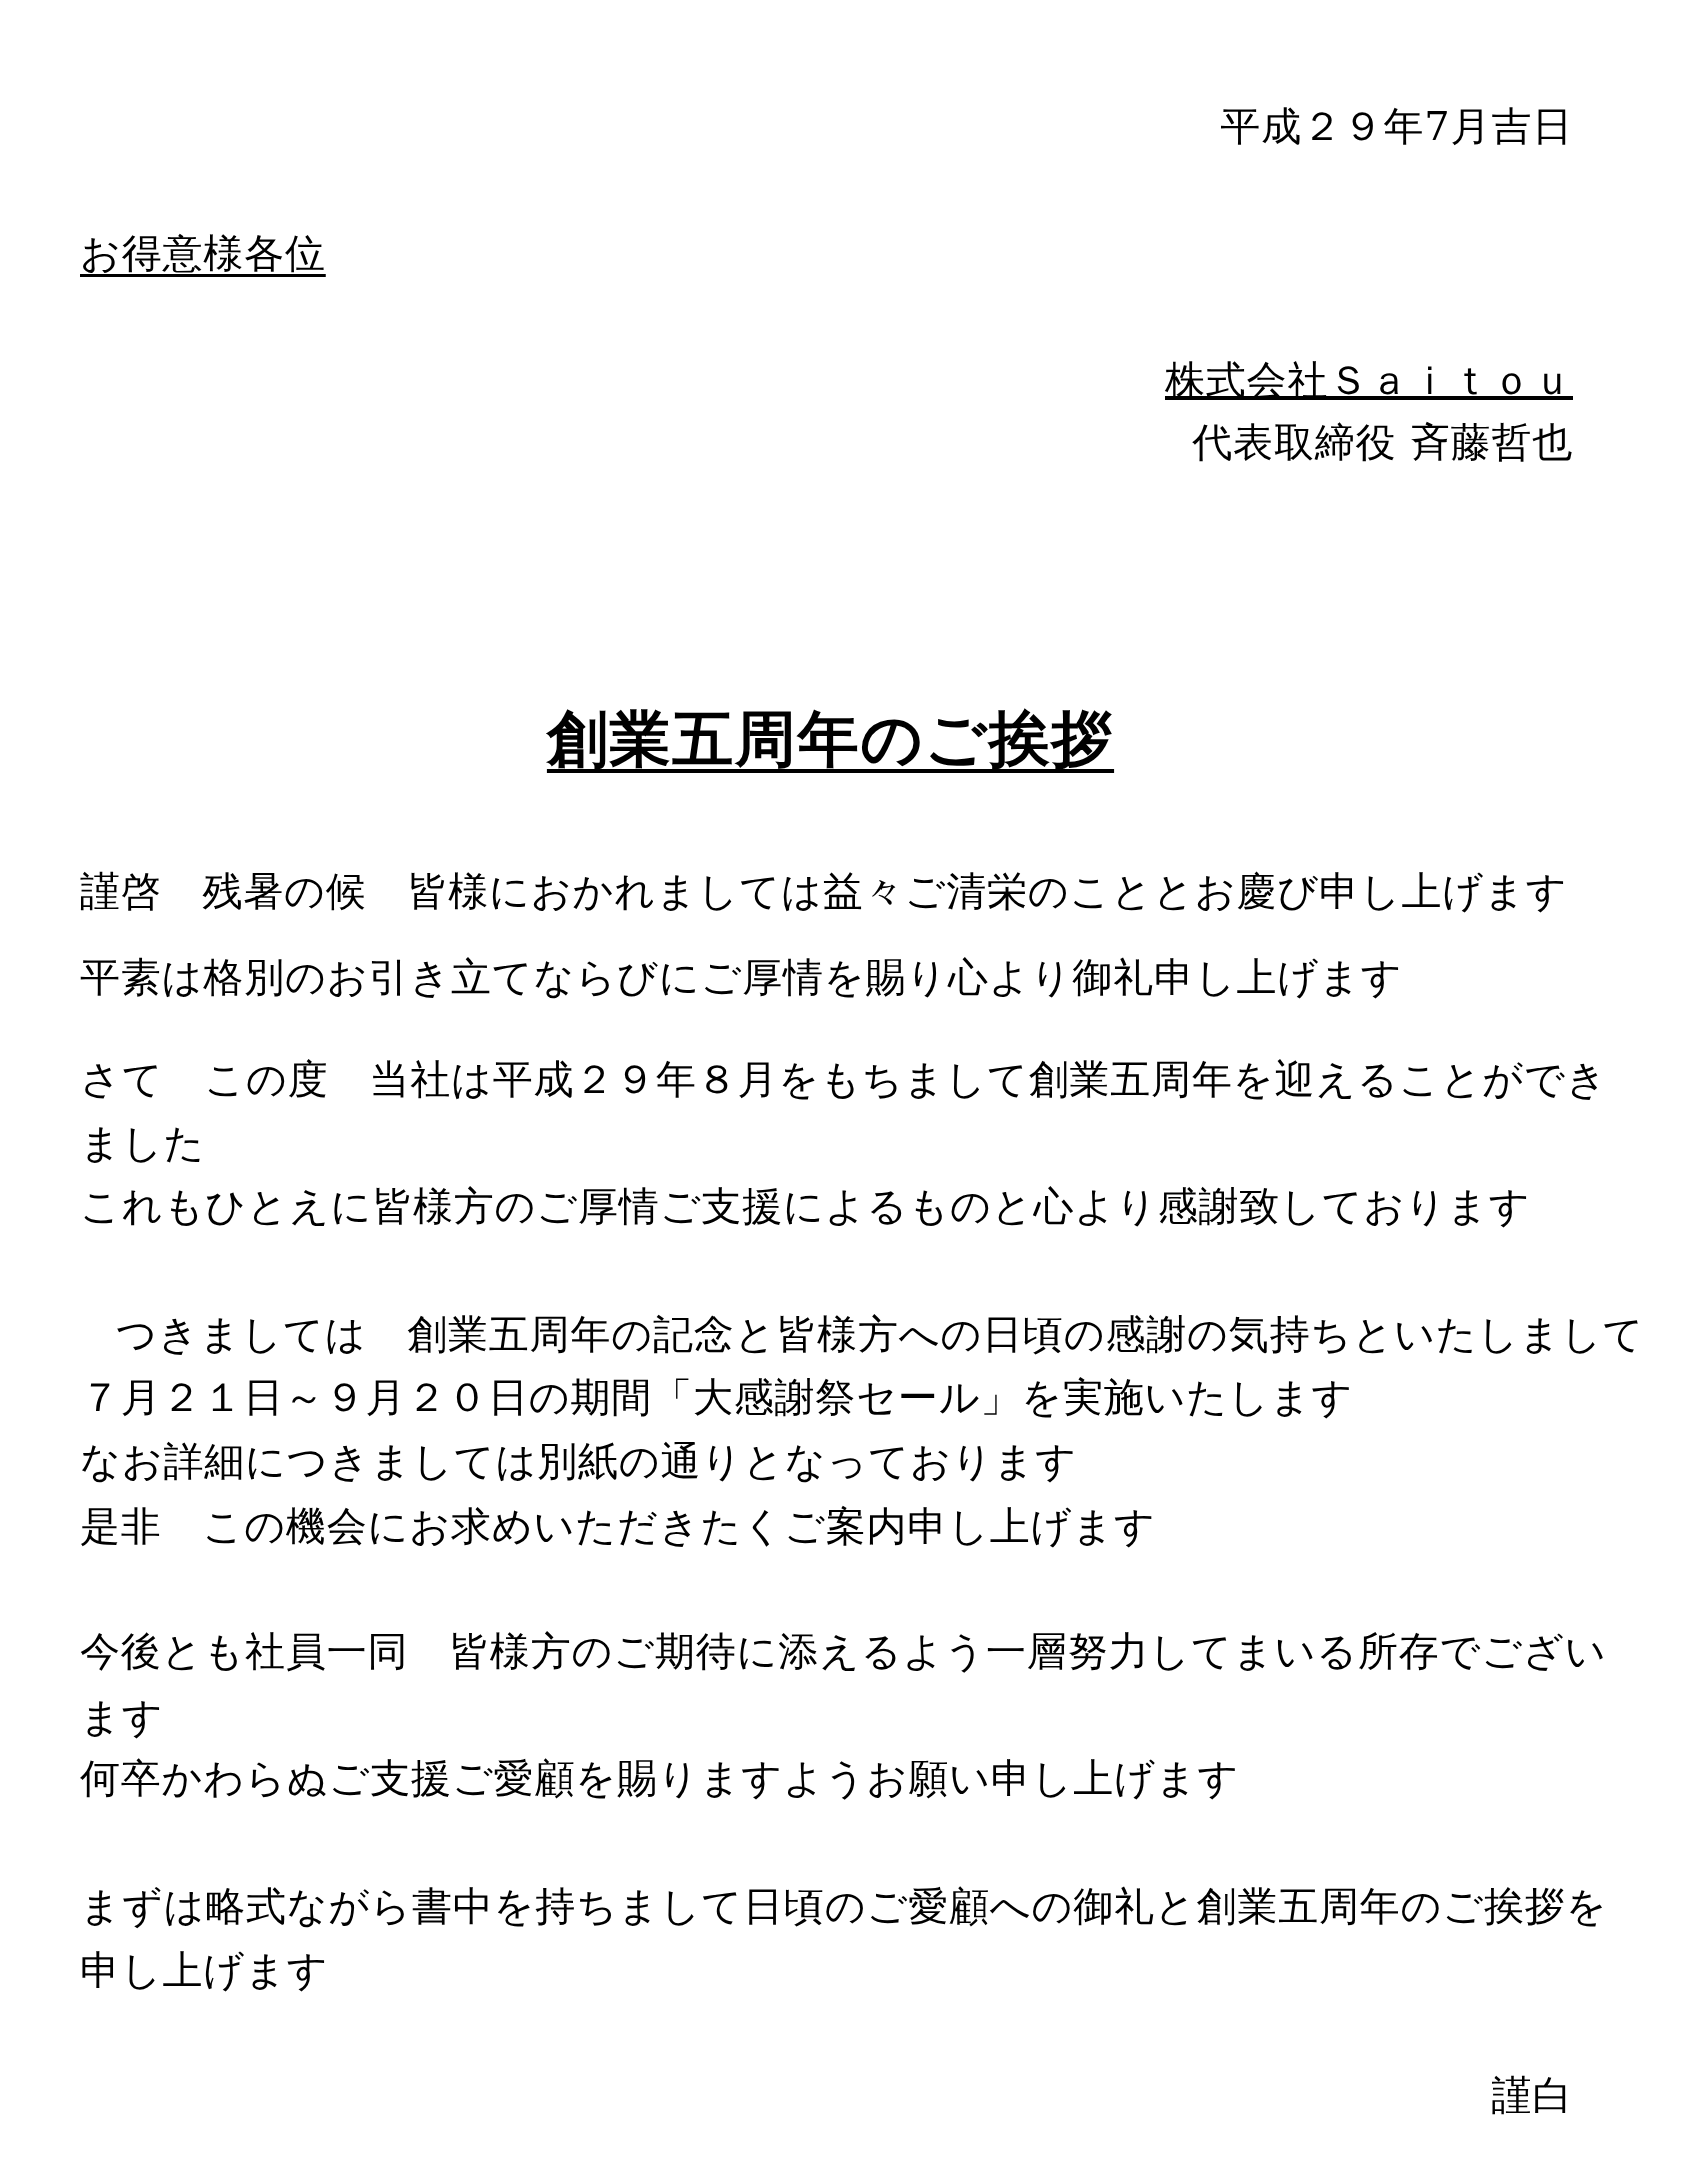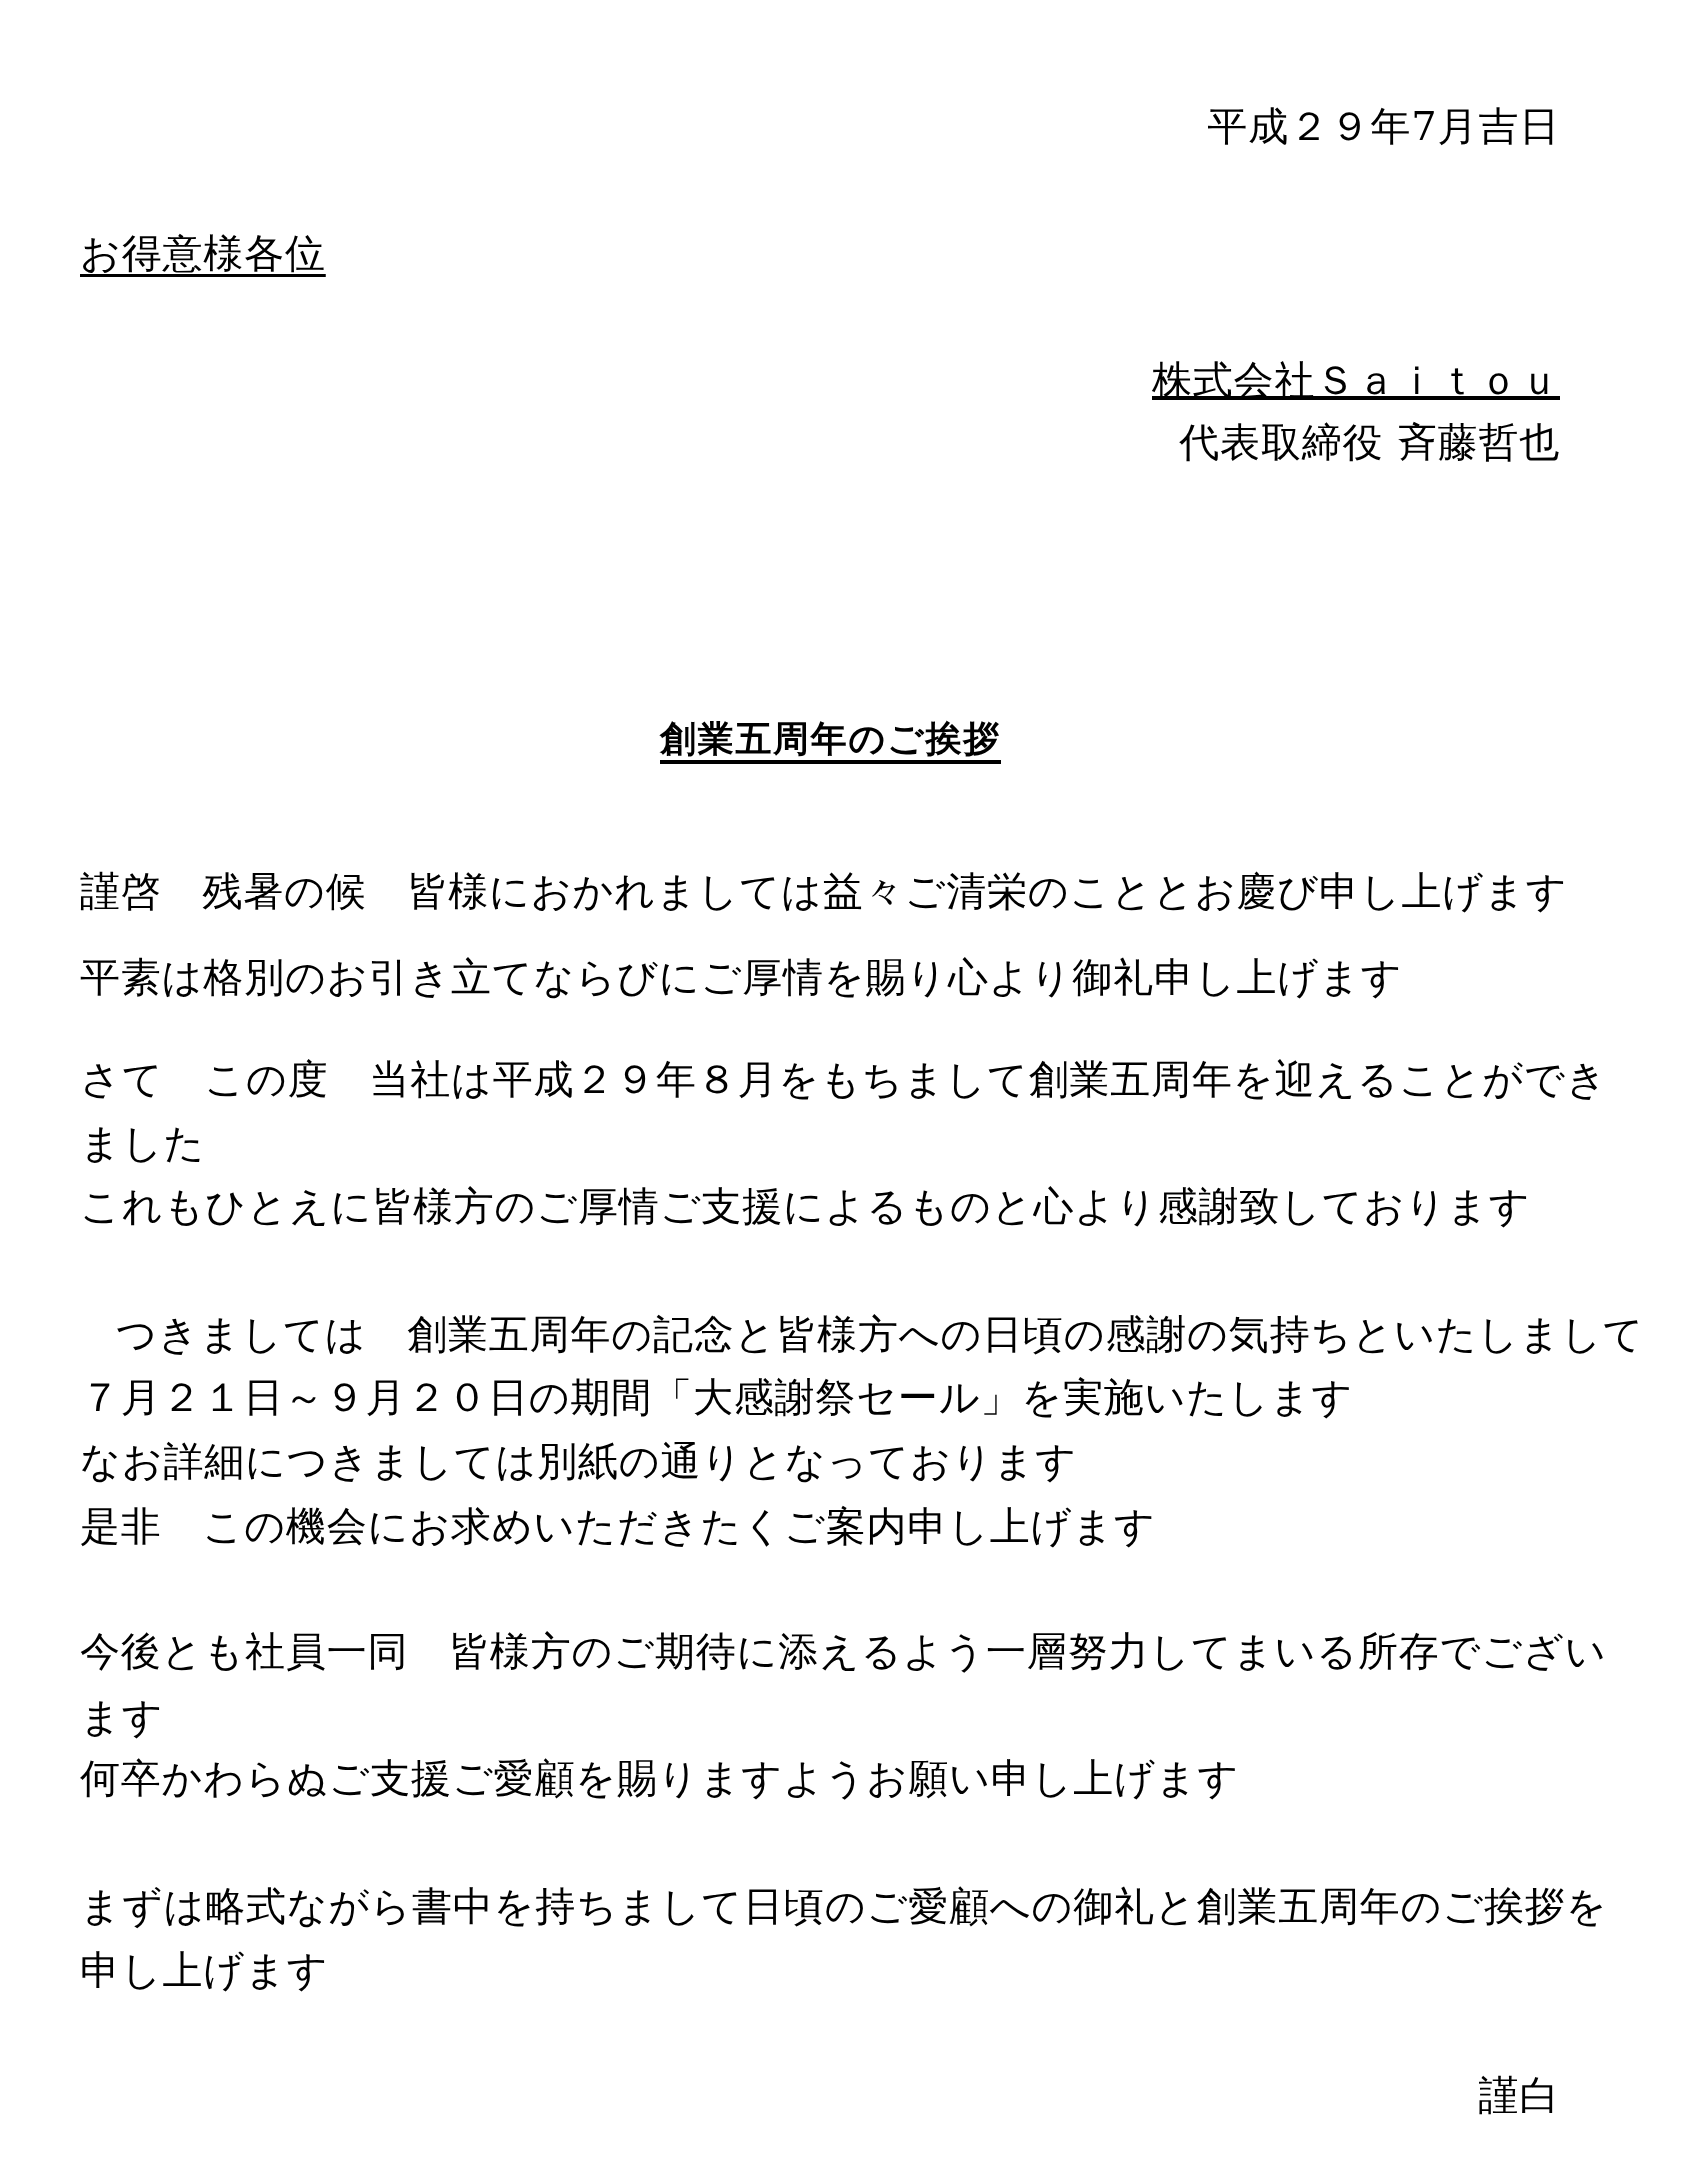--- a/index.html
+++ b/index.html
@@ -17,40 +17,40 @@
   }
   .line {
     position: absolute;
     white-space: nowrap;
     font-size: 40px;
     line-height: 47px;
     height: 47px;
     letter-spacing: 0.8px;
   }
   .right {
-    right: 132px;
+    right: 119px;
     text-align: center;
   }
   .left {
     left: 80px;
   }
   .underline {
     text-decoration: underline;
     text-decoration-thickness: 2.5px;
     text-underline-offset: 6.8px;
   }
   .title {
     position: absolute;
     left: 0;
     width: 1661px;
     text-align: center;
     white-space: nowrap;
     font-family: "DejaVu Sans", "Liberation Sans", sans-serif;
     font-weight: bold;
-    font-size: 36px;
+    font-size: 61px;
     line-height: 68px;
     letter-spacing: 1.7px;
   }
   .title span {
     text-decoration: underline;
     text-decoration-thickness: 4.2px;
     text-underline-offset: 8.5px;
   }
 </style>
 </head>

